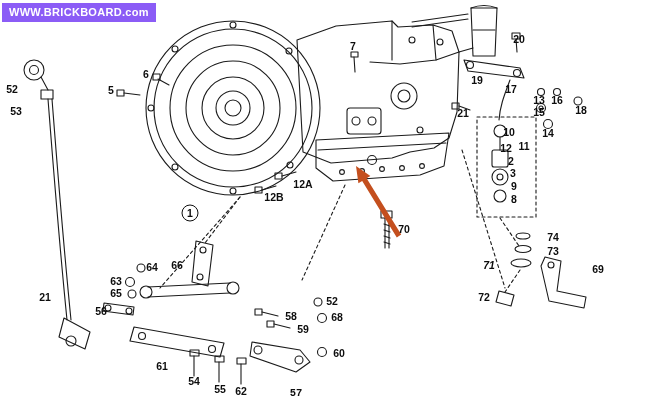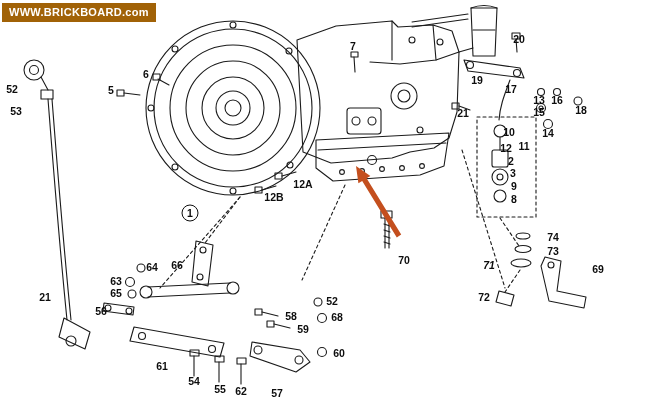--- a/index.html
+++ b/index.html
@@ -1,21 +1,21 @@
 <!DOCTYPE html>
 <html><head>
 <meta charset="utf-8">
 <style>
   * { box-sizing: border-box; }
   html, body { margin: 0; padding: 0; }
   body { background: #ffffff; font-family: "Liberation Sans", "DejaVu Sans", sans-serif; }
   #stage { position: relative; width: 656px; height: 403px; background: #ffffff; overflow: hidden; }
   #banner {
     position: absolute; left: 2px; top: 3px; z-index: 4;
-    background: #a16207; color: #ffffff;
+    background: #8b5cf6; color: #ffffff;
     font-size: 11px; font-weight: bold; letter-spacing: .3px;
     padding: 3px 7px 4px;
   }
   .drawing { position: absolute; left: 0; top: 0; z-index: 1; }
   #labels-layer { position: absolute; left: 0; top: 0; width: 100%; height: 100%; z-index: 3; pointer-events: none; }
   .part-label {
     position: absolute; transform: translate(-50%, -50%);
     font-size: 10.5px; font-weight: bold; color: #0d0d0d; white-space: nowrap;
   }
   .part-label.circled {
@@ -218,34 +218,34 @@
       <span class="part-label" style="left: 539px; top: 112px;">15</span>
       <span class="part-label" style="left: 557px; top: 100px;">16</span>
       <span class="part-label" style="left: 511px; top: 89px;">17</span>
       <span class="part-label" style="left: 581px; top: 110px;">18</span>
       <span class="part-label" style="left: 477px; top: 80px;">19</span>
       <span class="part-label" style="left: 519px; top: 39px;">20</span>
       <span class="part-label" style="left: 463px; top: 113px;">21</span>
       <span class="part-label" style="left: 194px; top: 381px;">54</span>
       <span class="part-label" style="left: 220px; top: 389px;">55</span>
       <span class="part-label" style="left: 101px; top: 311px;">56</span>
-      <span class="part-label" style="left: 277px; top: 393px;">57</span>
+      <span class="part-label" style="left: 296px; top: 393px; font-family: Liberation Mono, monospace;">57</span>
       <span class="part-label" style="left: 291px; top: 316px;">58</span>
       <span class="part-label" style="left: 303px; top: 329px;">59</span>
       <span class="part-label" style="left: 339px; top: 353px;">60</span>
       <span class="part-label" style="left: 162px; top: 366px;">61</span>
       <span class="part-label" style="left: 241px; top: 391px;">62</span>
       <span class="part-label" style="left: 116px; top: 281px;">63</span>
       <span class="part-label" style="left: 152px; top: 267px;">64</span>
       <span class="part-label" style="left: 116px; top: 293px;">65</span>
       <span class="part-label" style="left: 177px; top: 265px;">66</span>
       <span class="part-label" style="left: 332px; top: 301px;">52</span>
       <span class="part-label" style="left: 337px; top: 317px;">68</span>
       <span class="part-label" style="left: 598px; top: 269px;">69</span>
-      <span class="part-label" style="left: 404px; top: 229px; margin-top: 31px;">70</span>
+      <span class="part-label" style="left: 404px; top: 229px;">70</span>
       <span class="part-label" style="left: 489px; top: 265px; font-style: italic;">71</span>
       <span class="part-label" style="left: 484px; top: 297px;">72</span>
       <span class="part-label" style="left: 553px; top: 251px;">73</span>
       <span class="part-label" style="left: 553px; top: 237px;">74</span>
     </div>
 
 
 </div>
 
 </body></html>

